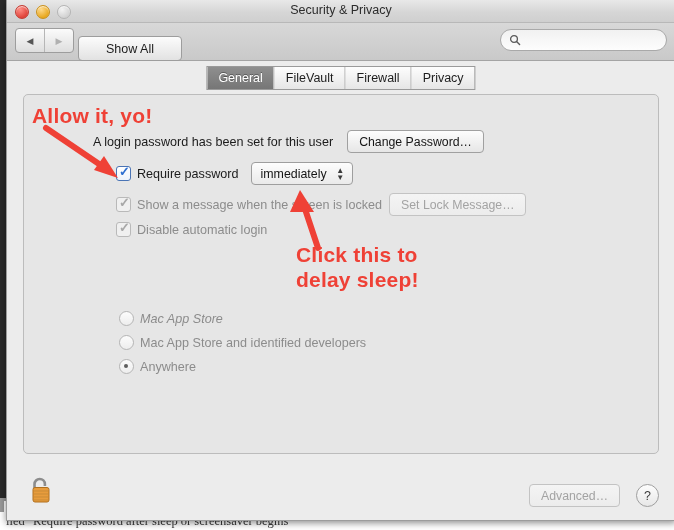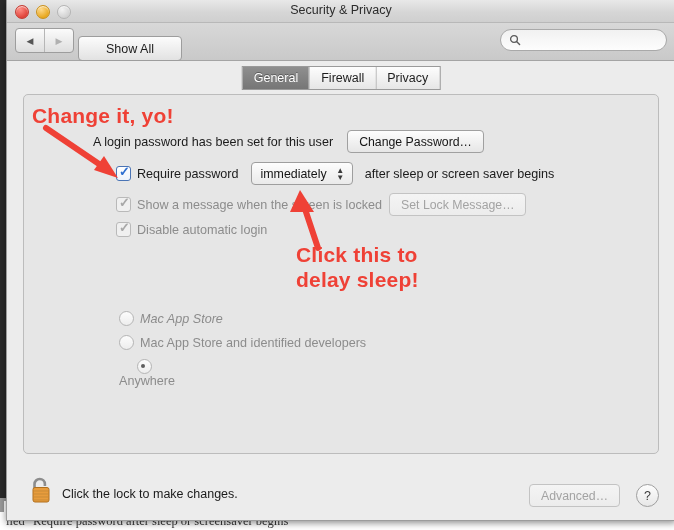--- a/index.html
+++ b/index.html
@@ -231,20 +231,21 @@
           <circle cx="5" cy="5" r="3.4" fill="none" stroke="#5a5a5a" stroke-width="1.3"></circle>
           <line x1="7.5" y1="7.5" x2="10.6" y2="10.6" stroke="#5a5a5a" stroke-width="1.4" stroke-linecap="round"></line>
         </svg>
         <input type="text" value="" placeholder="" style="">
       </div>
     </div>
 
     <div class="tabbar">
       <div class="tabs">
         <div class="tab active">General</div>
+        <div class="tab">FileVault</div>
         <div class="tab">Firewall</div>
         <div class="tab">Privacy</div>
       </div>
     </div>
 
     <div class="panel">
 
       <div class="row" style="left:69px;top:35px;">
         <span class="lbl">A login password has been set for this user</span>
         <span class="pbtn" style="margin-left:14px;">Change Password…</span>
@@ -255,21 +256,20 @@
             <span class="tick">✓</span>
           </span>
         <span class="lbl">Require password</span>
         <span class="popup" style="margin-left:12px;">
           <span class="pv">immediately</span>
           <span class="arrows">
               <span>▲</span>
               <span>▼</span>
             </span>
         </span>
-        <span class="lbl" style="margin-left:12px;">after sleep or screen saver begins</span>
       </div>
 
       <div class="row" style="left:92px;top:98px;">
         <span class="cb off-dim">
             <span class="tick">✓</span>
           </span>
         <span class="lbl dim">Show a message when the screen is locked</span>
         <span class="pbtn disabled" style="margin-left:7px;">Set Lock Message…</span>
       </div>
 
@@ -284,42 +284,41 @@
       <div class="row" style="left:95px;top:216px;font-style:italic;">
         <span class="rb"></span>
         <span class="lbl dim">Mac App Store</span>
       </div>
 
       <div class="row" style="left:95px;top:240px;">
         <span class="rb"></span>
         <span class="lbl dim">Mac App Store and identified developers</span>
       </div>
 
-      <div class="row" style="left:95px;top:264px;flex-direction:column;">
+      <div class="row" style="left:95px;top:264px;">
         <span class="rb sel"></span>
         <span class="lbl dim">Anywhere</span>
       </div>
     </div>
 
     <svg class="lock" viewBox="0 0 24 28">
       <path d="M5.5 12 V8.2 A5.2 5.2 0 0 1 15.9 8.2 V10" fill="none" stroke="#8d8d8d" stroke-width="2.6"></path>
       <rect x="4" y="11.5" width="16" height="14.5" rx="2" fill="#e89c3c" stroke="#b06f1d" stroke-width="1"></rect>
       <g stroke="#c98b37" stroke-width="1">
         <line x1="5" y1="15" x2="19" y2="15"></line>
           <line x1="5" y1="18" x2="19" y2="18"></line>
         <line x1="5" y1="21" x2="19" y2="21"></line>
           <line x1="5" y1="24" x2="19" y2="24"></line>
       </g>
     </svg>
-    <div class="lockmsg">Click the lock to make changes.</div>
     <div class="pbtn disabled advanced">Advanced…</div>
     <div class="helpbtn">?</div>
   </div>
 
-  <div class="anno anno1">Change it, yo!</div>
+  <div class="anno anno1">Allow it, yo!</div>
   <div class="anno anno2">
     <div>Click this to</div>
     <div>delay sleep!</div>
   </div>
 
   <svg class="arrow" style="left:40px;top:122px;" width="90" height="60" viewBox="0 0 90 60">
     <line x1="6" y1="6" x2="62" y2="44" stroke="#ef4136" stroke-width="6" stroke-linecap="round"></line>
     <polygon points="78,56 54,48 64,34" fill="#ef4136"></polygon>
   </svg>
 

